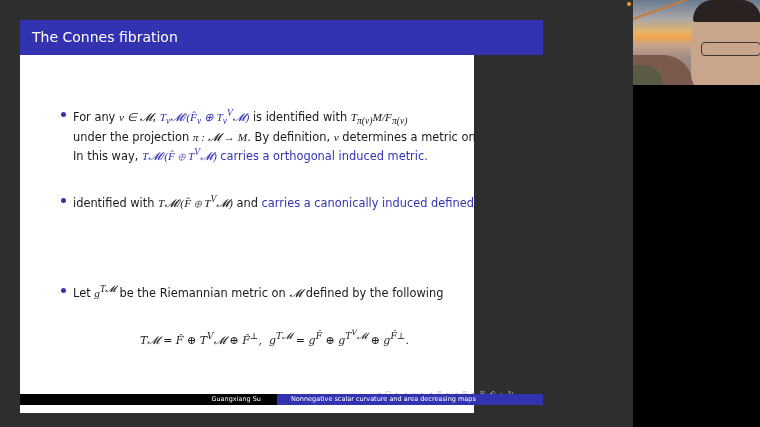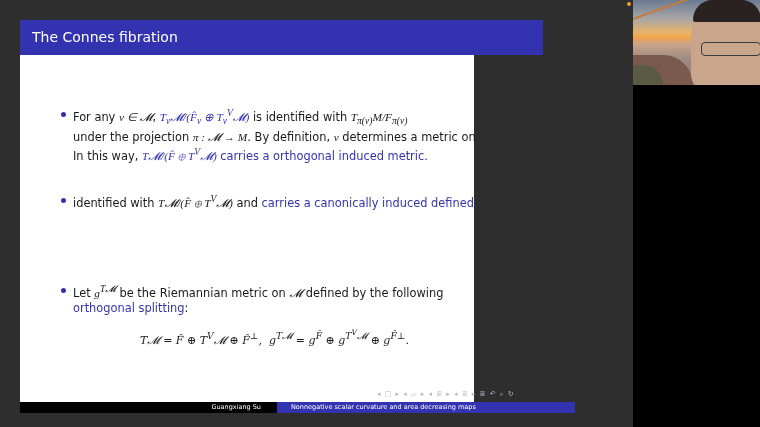--- a/index.html
+++ b/index.html
@@ -7,24 +7,24 @@
   .slide{position:absolute;left:20px;top:20px;width:454px;height:393px;background:#ffffff;}
   .titlebar{position:absolute;left:0;top:0;width:523px;height:35px;background:#3333b2;}
   .title{position:absolute;left:12px;top:9px;color:#fff;font-size:14px;font-family:"DejaVu Sans",sans-serif;}
   .content{position:absolute;left:0;top:0;width:523px;height:393px;font-size:11.4px;color:#1a1a1a;}
   .item{position:absolute;left:53px;width:440px;line-height:15.5px;}
   .bullet{position:absolute;left:-12px;width:5px;height:5px;border-radius:50%;background:#3333b2;top:6px;}
   .m{font-family:Liberation Serif, serif;font-style:italic;}
   .blue{color:#3333b2;}
   .eq{position:absolute;left:120px;top:308px;font-family:"DejaVu Serif",serif;font-style:italic;font-size:11px;color:#1a1a1a;}
   .navsyms{position:absolute;left:357px;top:370px;font-size:7px;color:#b8b8cc;letter-spacing:1px;}
-  .footer{position:absolute;left:0;top:382px;width:523px;height:11px;}
+  .footer{position:absolute;left:0;top:374px;width:523px;height:11px;}
   .footer-left{position:absolute;left:0;top:0;width:257px;height:11px;background:#000;color:#fff;font-size:6.5px;text-align:right;}
   .footer-left span{position:absolute;right:16px;top:1px;}
-  .footer-right{position:absolute;left:257px;top:0;width:266px;height:11px;background:#3333b2;color:#fff;font-size:6.5px;padding-left:32px;}
+  .footer-right{position:absolute;left:257px;top:0;width:266px;height:11px;background:#3333b2;color:#fff;font-size:6.5px;}
   .footer-right span{position:absolute;left:14px;top:1px;}
   .webcam{position:absolute;left:633px;top:0;width:127px;height:85px;overflow:hidden;
     background:linear-gradient(180deg,#6b7b92 0%,#a8a6a6 22%,#e8b46a 38%,#f2a34a 44%,#c9a48a 52%,#9d8a84 70%,#8a7e6e 100%);}
   .webcam .person{position:absolute;left:58px;top:2px;width:72px;height:90px;border-radius:40px 40px 20px 20px;background:#c9a58c;}
   .webcam .hair{position:absolute;left:60px;top:0px;width:68px;height:22px;border-radius:34px 34px 4px 4px;background:#2a2220;}
   .webcam .glasses{position:absolute;left:68px;top:42px;width:58px;height:12px;border:1.5px solid #3a3a3a;border-radius:4px;}
   .webcam .rocks{position:absolute;left:0;top:55px;width:60px;height:30px;background:#7a5a4c;border-radius:0 30px 0 0;}
   .webcam .shrub{position:absolute;left:0;top:65px;width:30px;height:20px;background:#5b5a44;border-radius:0 20px 0 0;}
   .webcam .bridge{position:absolute;left:0;top:18px;width:65px;height:2px;background:#c67a3c;transform:rotate(-20deg);transform-origin:left;}
   .blackpanel{position:absolute;left:633px;top:85px;width:127px;height:342px;background:#000;}
@@ -50,21 +50,20 @@
     </div>
 
     <div class="item" style="top:172px;">
       <div class="bullet"></div>
       <div>identified with <span class="m">T𝓜/(F̂ ⊕ T<sup>V</sup>𝓜)</span> and <span class="blue">carries a canonically induced defined</span></div>
     </div>
 
     <div class="item" style="top:246px;margin-top:16px;">
       <div class="bullet"></div>
       <div>Let <span class="m">g<sup>T𝓜</sup></span> be the Riemannian metric on <span class="m">𝓜</span> defined by the following</div>
-      <div><span class="blue">orthogonal splitting</span>:</div>
     </div>
 
     <div class="eq">T𝓜 = F̂ ⊕ T<sup>V</sup>𝓜 ⊕ F̂<sup>⊥</sup>,&nbsp; g<sup>T𝓜</sup> = g<sup>F̂</sup> ⊕ g<sup>T<sup>V</sup>𝓜</sup> ⊕ g<sup>F̂⊥</sup>.</div>
 
     <div class="navsyms">◂ □ ▸  ◂ ▱ ▸  ◂ ≣ ▸  ◂ ≣ ▸    ≣    ↶ ⌕ ↻</div>
   </div>
 
   <div class="footer">
     <div class="footer-left">
       <span>Guangxiang Su</span>

